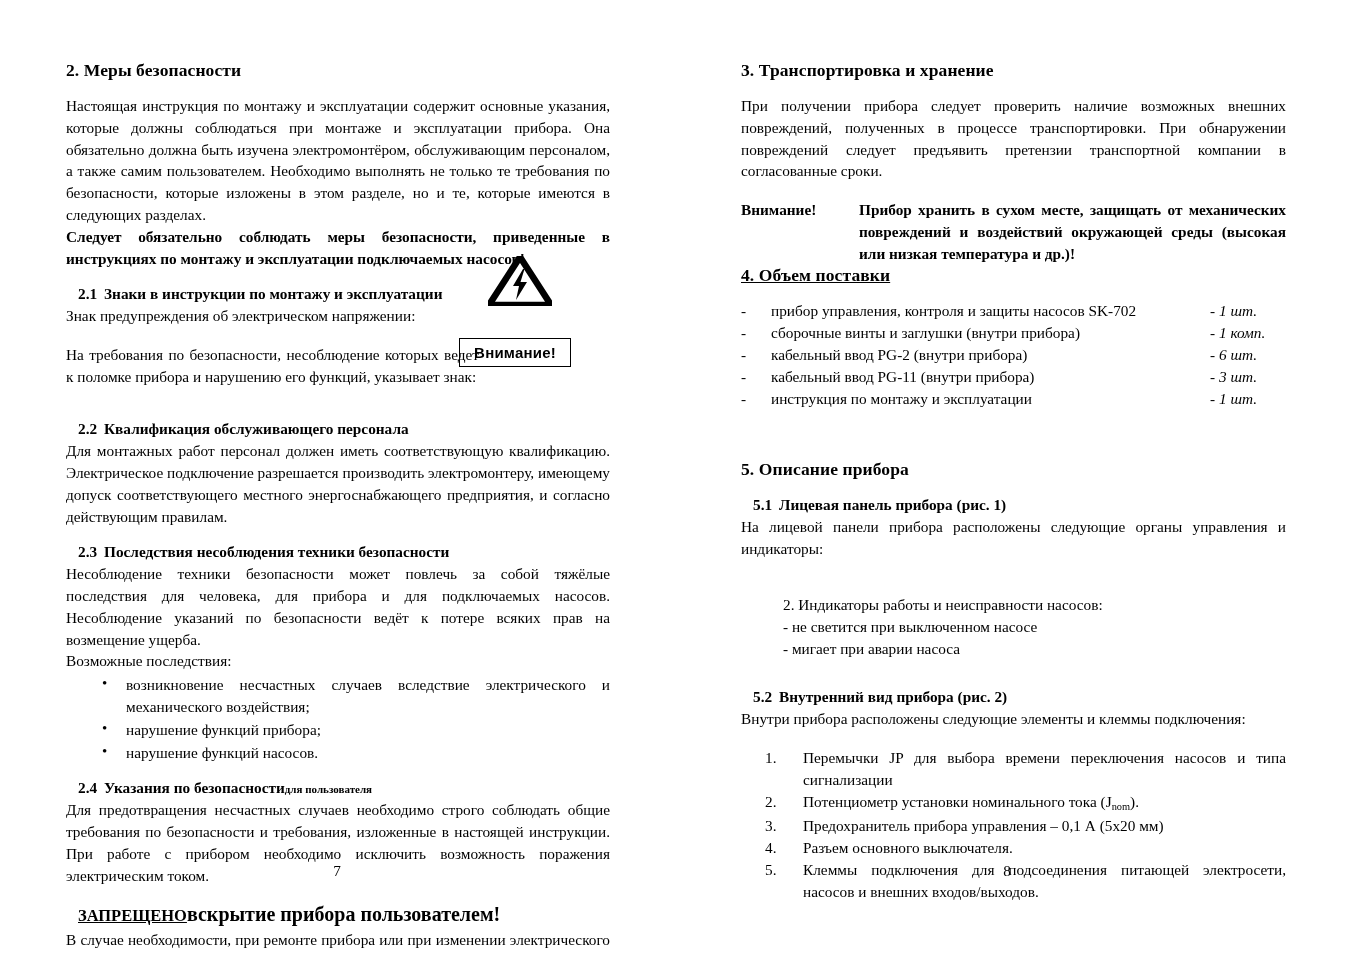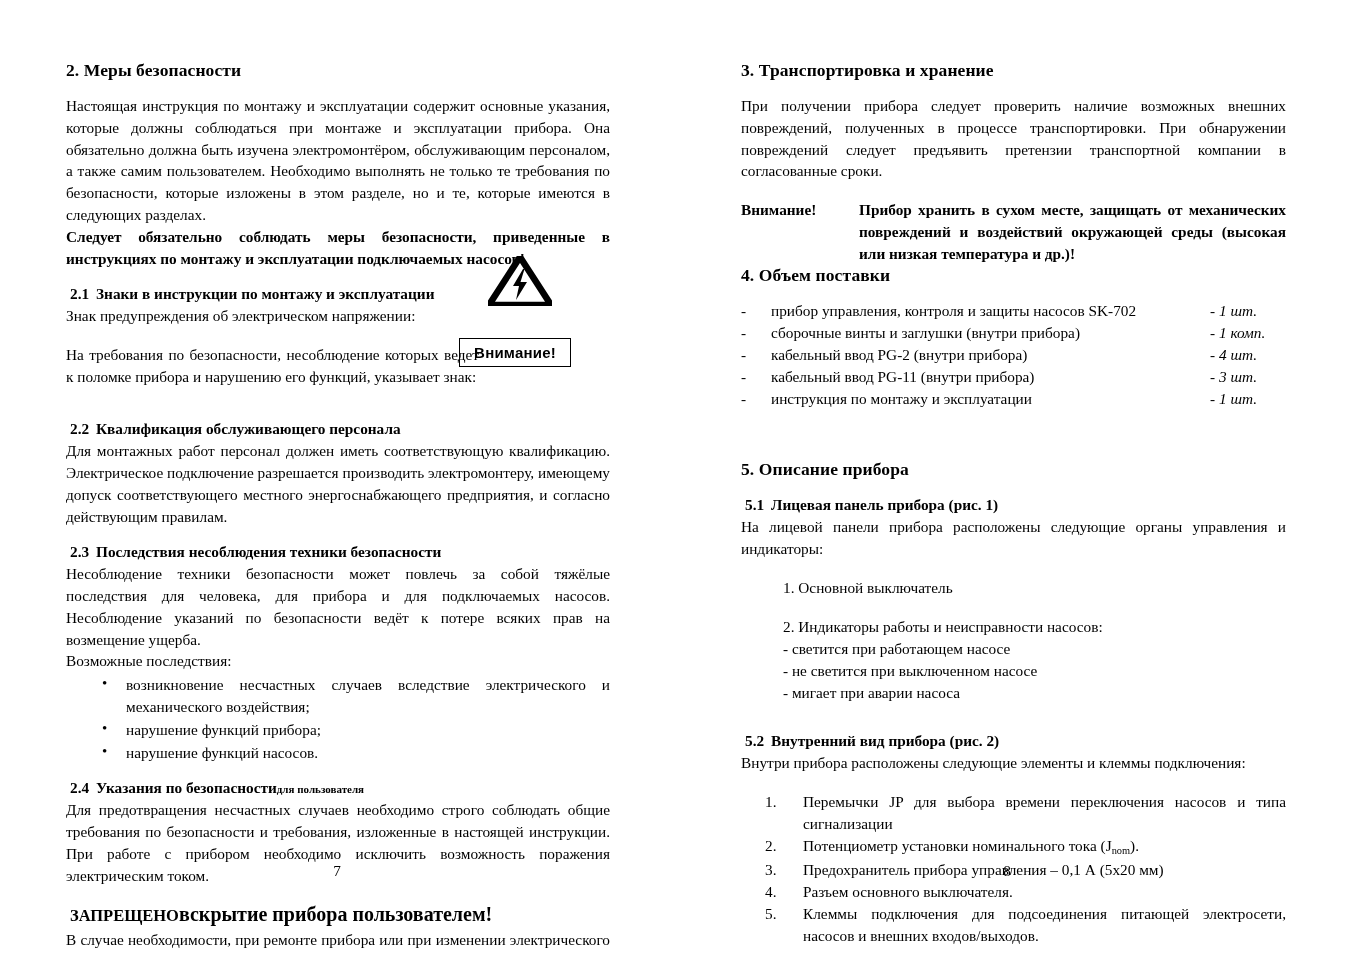--- a/index.html
+++ b/index.html
@@ -29,21 +29,21 @@
   .col-left  { left: 66px;  width: 544px; }
   .col-right { left: 741px; width: 545px; }
 
   h1.section {
     font-size: 17.5px;
     font-weight: bold;
     margin: 0 0 13px 0;
     line-height: 1.25;
     letter-spacing: 0.1px;
   }
-  .section-gap-top { margin-top: 26px; }
+  .section-gap-top { margin-top: 26px; text-decoration: underline; }
 
   p.body {
     font-size: 15.3px;
     line-height: 1.43;
     margin: 0;
     text-align: justify;
     text-justify: inter-word;
   }
   p.body.nojust { text-align: left; }
 
@@ -51,21 +51,21 @@
     font-weight: bold;
     font-size: 15.3px;
     line-height: 1.43;
     margin: 0;
     text-align: justify;
   }
 
   h2.sub {
     font-size: 15.3px;
     font-weight: bold;
-    margin: 13px 0 1px 4px;
+    margin: 13px 0 1px 12px;
     line-height: 1.4;
   }
   h2.sub .num { display: inline-block; min-width: 26px; }
   h2.sub .small { font-size: 11px; }
   h2.sub .reg { font-weight: bold; }
   .gap-md { height: 17px; }
 
   ul.bullets {
     margin: 2px 0 0 0;
     padding: 0;
@@ -224,21 +224,21 @@
       </li>
     </ul>
 
     <h2 class="sub">
       <span class="num">2.4</span><span>Указания по безопасности</span><span class="small">для пользователя</span>
     </h2>
 
     <p class="body">Для предотвращения несчастных случаев необходимо строго соблюдать общие требования по безопасности и требования, изложенные в настоящей инструкции. При работе с прибором необходимо исключить возможность поражения электрическим током.</p>
 
     <h2 class="sub" style="margin-top:13px;">
-      <span style="font-size:16.5px;">ЗАПРЕЩЕНО</span><span class="small" style="font-size:20px;">вскрытие прибора пользователем!</span>
+      <span style="font-size:16.5px;text-decoration:underline;">ЗАПРЕЩЕНО</span><span class="small" style="font-size:20px;">вскрытие прибора пользователем!</span>
     </h2>
 
     <p class="body">В случае необходимости, при ремонте прибора или при изменении электрического подключения, вскрытие прибора разрешается производить только персоналу, имеющему соответствующую квалификацию.</p>
   </div>
 
   <div class="hv-icon">
     <svg viewBox="0 0 64 50" width="64" height="50" aria-hidden="true">
       <polygon points="32,1 63,49 1,49" fill="none" stroke="#000" stroke-width="6.5" stroke-linejoin="miter"></polygon>
       <polygon points="35,13 25,30 31,30 28,44 39,26 32.5,26 36.5,13" fill="#000"></polygon>
     </svg>
@@ -271,21 +271,21 @@
         <td class="qty">-  1 шт.</td>
       </tr>
       <tr>
         <td class="dash">-</td>
         <td>сборочные винты и заглушки (внутри прибора)</td>
         <td class="qty">-  1 комп.</td>
       </tr>
       <tr>
         <td class="dash">-</td>
         <td>кабельный ввод PG-2 (внутри прибора)</td>
-        <td class="qty">-  4 шт.</td>
+        <td class="qty">-  6 шт.</td>
       </tr>
       <tr>
         <td class="dash">-</td>
         <td>кабельный ввод PG-11 (внутри прибора)</td>
         <td class="qty">-  3 шт.</td>
       </tr>
       <tr>
         <td class="dash">-</td>
         <td>инструкция по монтажу и эксплуатации</td>
         <td class="qty">-  1 шт.</td>
@@ -296,26 +296,24 @@
     <h1 class="section" style="margin-top:48px;">5. Описание прибора</h1>
 
     <h2 class="sub" style="margin-top:0;">
       <span class="num">5.1</span><span>Лицевая панель прибора</span><span class="reg"> </span><span class="reg">(рис. 1)</span>
     </h2>
 
     <p class="body">На лицевой панели прибора расположены следующие органы управления и индикаторы:</p>
 
     <div class="gap-md"></div>
 
-    <div class="simple-list">1. Основной выключатель</div>
 
     <div class="gap-md"></div>
 
     <div class="simple-list">2. Индикаторы работы и неисправности насосов:</div>
-    <div class="simple-list sub-dash">- светится при работающем насосе</div>
     <div class="simple-list sub-dash">- не светится при  выключенном насосе</div>
     <div class="simple-list sub-dash">- мигает при аварии насоса</div>
 
     <h2 class="sub" style="margin-top:26px;">
       <span class="num">5.2</span><span>Внутренний вид прибора</span><span class="reg"> </span><span class="reg">(рис. 2)</span>
     </h2>
 
     <p class="body nojust">Внутри прибора расположены следующие элементы и клеммы подключения:</p>
 
     <div class="gap-md"></div>

